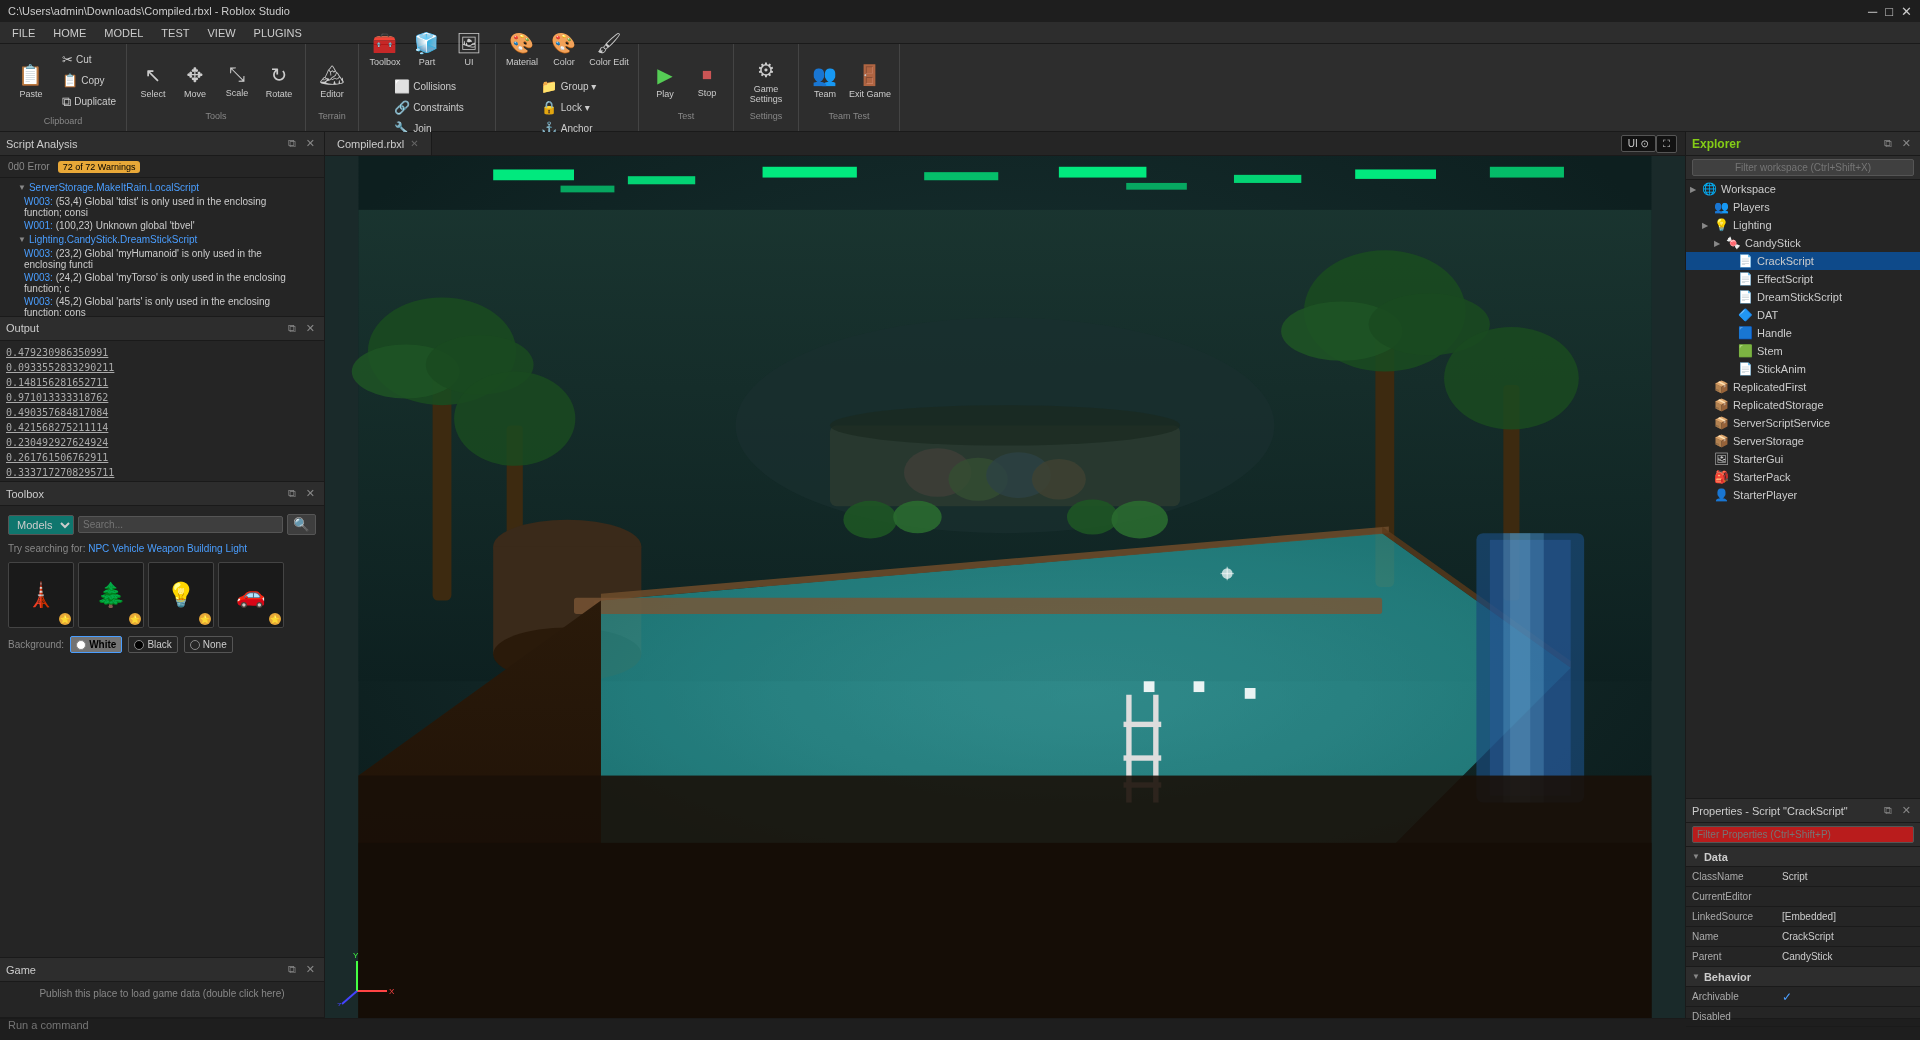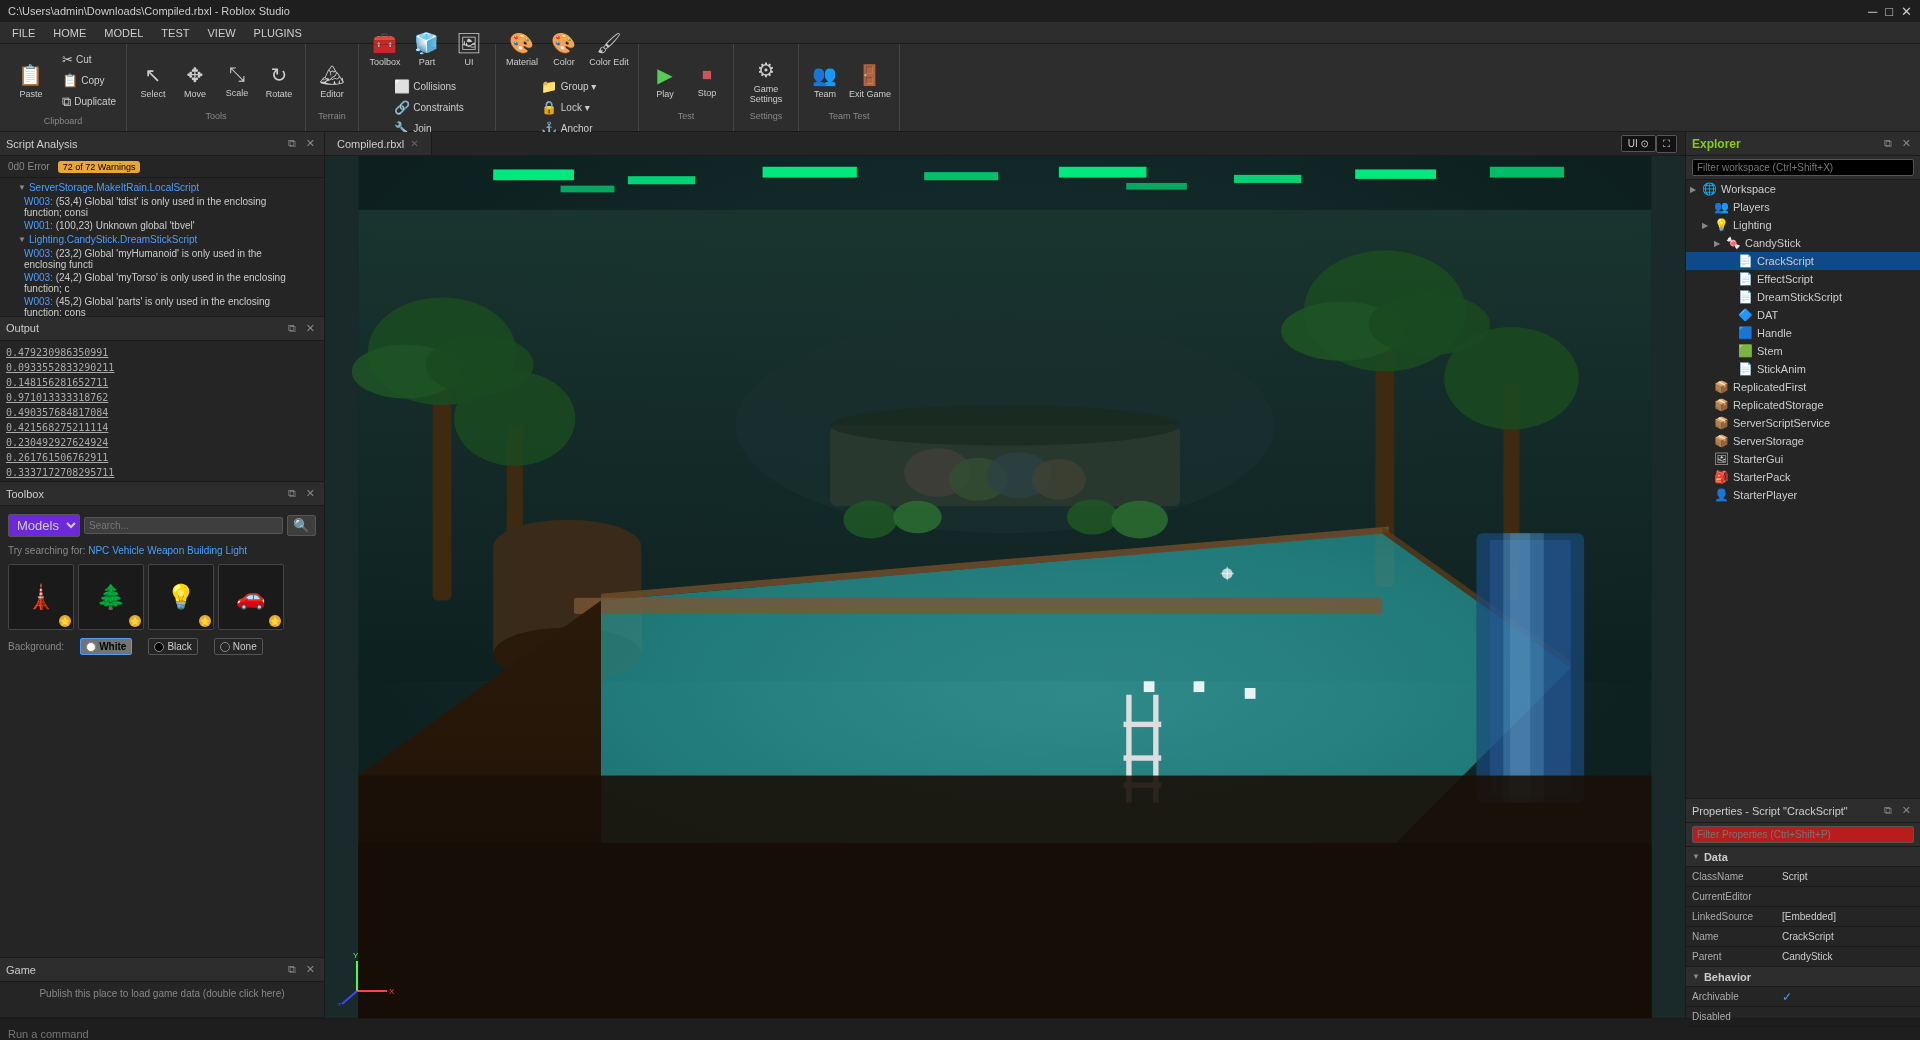--- a/index.html
+++ b/index.html
@@ -50,29 +50,29 @@
     .script-entry .warn { color: #4a9eff; }
     
     
     #output-panel { height: 165px; }
     .output-content { padding: 4px 6px; font-size: 10px; line-height: 1.5; color: #aaa; font-family: monospace; overflow-y: auto; text-decoration: underline; }
     
     
     #toolbox-panel { flex: 1; }
     .toolbox-content { padding: 8px; }
     .toolbox-search-row { display: flex; gap: 4px; align-items: center; margin-bottom: 8px; }
-    .toolbox-select { background: #6d28d9; border: 1px solid #555; color: #ccc; font-size: 13px; padding: 2px 4px; border-radius: 2px; }
+    .toolbox-select { background: #0f766e; border: 1px solid #555; color: #ccc; font-size: 11px; padding: 2px 4px; border-radius: 2px; }
     .toolbox-search { flex: 1; background: #3e3e3e; border: 1px solid #555; color: #ccc; font-size: 10px; padding: 2px 4px; border-radius: 2px; }
     .toolbox-search-btn { background: #3e3e3e; border: 1px solid #555; color: #ccc; cursor: pointer; padding: 2px 5px; border-radius: 2px; }
     .toolbox-hint { font-size: 10px; color: #888; margin-bottom: 8px; }
     .toolbox-hint a { color: #4a9eff; cursor: pointer; text-decoration: none; }
     .toolbox-thumbnails { display: flex; gap: 4px; }
     .thumb { width: 66px; height: 66px; background: #1a1a1a; border: 1px solid #444; border-radius: 2px; display: flex; align-items: center; justify-content: center; font-size: 24px; cursor: pointer; position: relative; }
     .thumb-badge { position: absolute; bottom: 2px; right: 2px; background: #e8a838; width: 12px; height: 12px; border-radius: 50%; display: flex; align-items: center; justify-content: center; font-size: 8px; color: #000; }
-    .toolbox-bg-row { display: flex; align-items: center; gap: 16px; margin-top: 8px; font-size: 10px; color: #888; }
+    .toolbox-bg-row { display: flex; align-items: center; gap: 6px; margin-top: 8px; font-size: 10px; color: #888; }
     .bg-btn { display: flex; align-items: center; gap: 3px; cursor: pointer; font-size: 10px; color: #ccc; padding: 2px 5px; border: 1px solid #555; border-radius: 2px; }
     .bg-btn.active { background: #737373; border-color: #4a9eff; color: #000; font-weight: bold; }
     .color-dot { width: 10px; height: 10px; border-radius: 50%; border: 1px solid #888; }
     
     
     #game-panel { height: 60px; }
     .game-content { padding: 6px; font-size: 10px; color: #888; text-align: center; cursor: pointer; }
     
     
     #viewport { flex: 1; display: flex; flex-direction: column; position: relative; }
@@ -83,21 +83,21 @@
     .viewport-canvas { flex: 1; background: #1a2a2a; overflow: hidden; position: relative; }
     .viewport-overlay-btn { background: rgba(0,0,0,0.5); border: 1px solid #555; color: #ccc; font-size: 10px; padding: 2px 6px; cursor: pointer; border-radius: 2px; }
     .axes-overlay { position: absolute; bottom: 12px; left: 12px; width: 60px; height: 60px; }
     
     
     #right-panel { width: 235px; display: flex; flex-direction: column; background: #252525; border-left: 1px solid #1a1a1a; }
     .explorer-header { height: 24px; background: #2d2d2d; display: flex; align-items: center; justify-content: space-between; padding: 0 6px; border-bottom: 1px solid #1a1a1a; }
     .explorer-title { font-size: 12px; font-weight: bold; color: #84cc16; }
     .explorer-controls { display: flex; gap: 4px; }
     .explorer-search { height: 24px; background: #2d2d2d; padding: 3px 6px; border-bottom: 1px solid #1a1a1a; }
-    .explorer-search input { width: 100%; background: #000000; border: 1px solid #555; color: #ccc; font-size: 10px; padding: 2px 4px; border-radius: 2px; outline: none; }
+    .explorer-search input { width: 100%; background: #404040; border: 1px solid #555; color: #ccc; font-size: 10px; padding: 2px 4px; border-radius: 2px; outline: none; text-align: center; }
     .explorer-tree { flex: 1; overflow-y: auto; font-size: 11px; }
     .tree-item { display: flex; align-items: center; padding: 2px 4px; cursor: pointer; }
     .tree-item.selected { background: #0e4a8a; }
     .tree-indent { width: 12px; flex-shrink: 0; }
     .tree-arrow { width: 12px; flex-shrink: 0; font-size: 8px; color: #888; }
     .tree-icon { width: 16px; flex-shrink: 0; font-size: 12px; margin-right: 3px; }
     .tree-label { color: #ccc; font-size: 11px; }
     
     
     #properties-panel { height: 220px; background: #252525; border-top: 1px solid #1a1a1a; }
@@ -107,21 +107,21 @@
     .props-search input { width: 100%; background: #b91c1c; border: 1px solid #555; color: #ccc; font-size: 10px; padding: 2px 4px; border-radius: 2px; outline: none; }
     .props-content { overflow-y: auto; }
     .props-section-header { height: 20px; background: #2d2d2d; display: flex; align-items: center; padding: 0 6px; font-size: 11px; color: #ccc; font-weight: bold; cursor: pointer; border-bottom: 1px solid #1a1a1a; }
     .props-section-header::before { content: '▼'; font-size: 8px; color: #888; margin-right: 4px; }
     .props-row { display: flex; align-items: center; height: 20px; padding: 0 6px; border-bottom: 1px solid #1a1a1a; }
     .props-key { width: 90px; color: #aaa; font-size: 10px; flex-shrink: 0; }
     .props-val { flex: 1; color: #ccc; font-size: 10px; display: flex; align-items: center; gap: 4px; }
     .props-check { color: #4a9eff; font-size: 12px; }
     
     
-    #bottom-bar { height: 22px; background: #1e1e1e; display: flex; align-items: flex-end; padding: 0 8px; border-top: 1px solid #1a1a1a; }
+    #bottom-bar { height: 22px; background: #1e1e1e; display: flex; align-items: flex-start; padding: 0 8px; border-top: 1px solid #1a1a1a; }
     #bottom-bar input { background: transparent; border: none; color: #888; font-size: 11px; width: 200px; outline: none; }
     
     
     ::-webkit-scrollbar { width: 6px; height: 6px; }
     ::-webkit-scrollbar-track { background: #1e1e1e; }
     ::-webkit-scrollbar-thumb { background: #555; border-radius: 3px; }
     
     
     .scene-svg { width: 100%; height: 100%; }
   </style>

